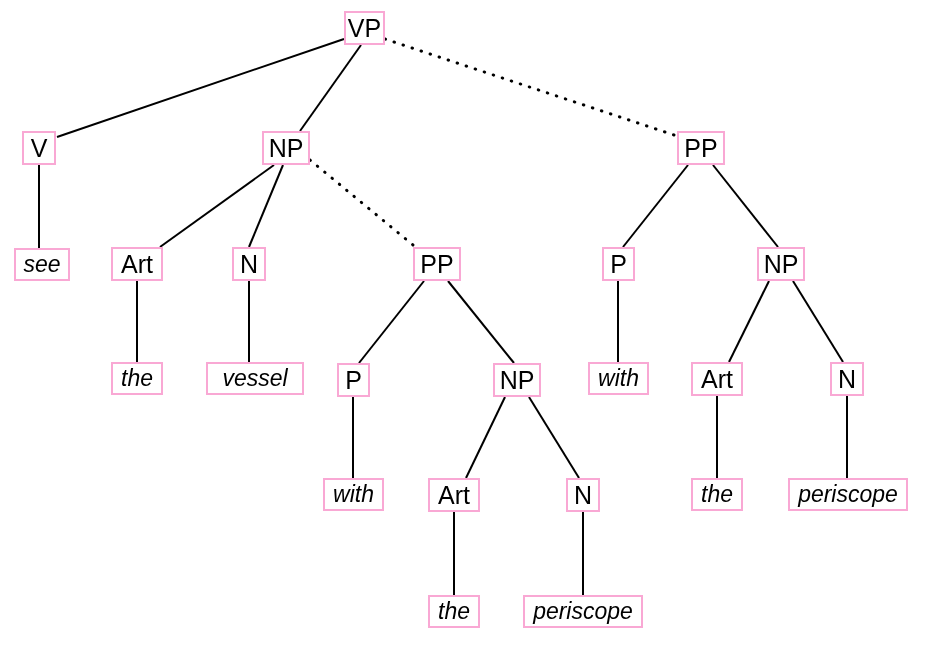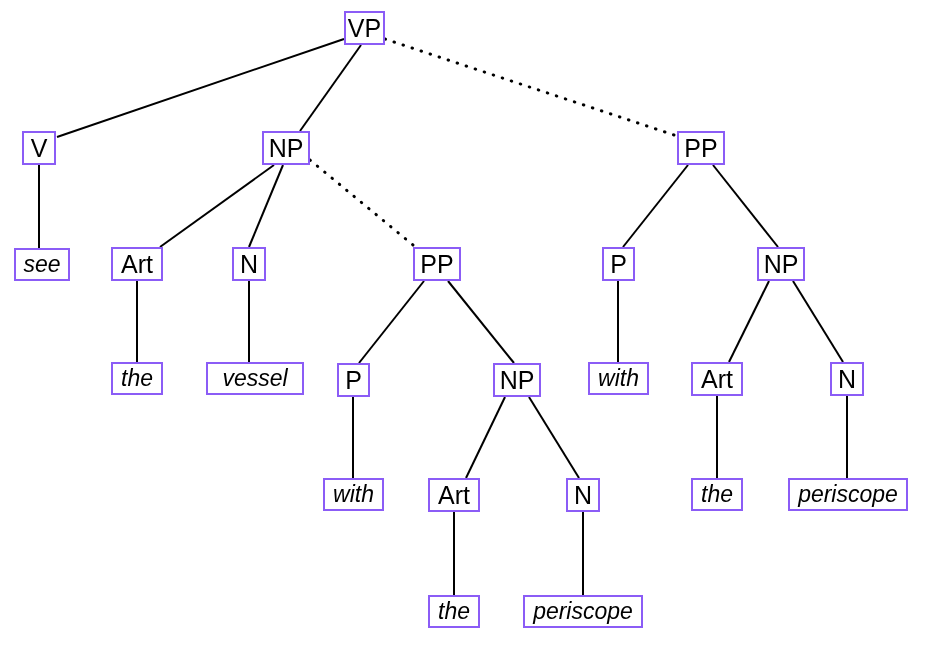--- a/index.html
+++ b/index.html
@@ -18,21 +18,21 @@
   #edges {
     position: absolute;
     left: 0;
     top: 0;
     width: 927px;
     height: 646px;
   }
   .node {
     position: absolute;
     box-sizing: border-box;
-    border: 2px solid #8b5cf6;
+    border: 2px solid #f9a8d4;
     background: #ffffff;
     color: #000000;
     display: flex;
     align-items: center;
     justify-content: center;
     line-height: 1;
     white-space: nowrap;
     z-index: 2;
   }
   .cat {

